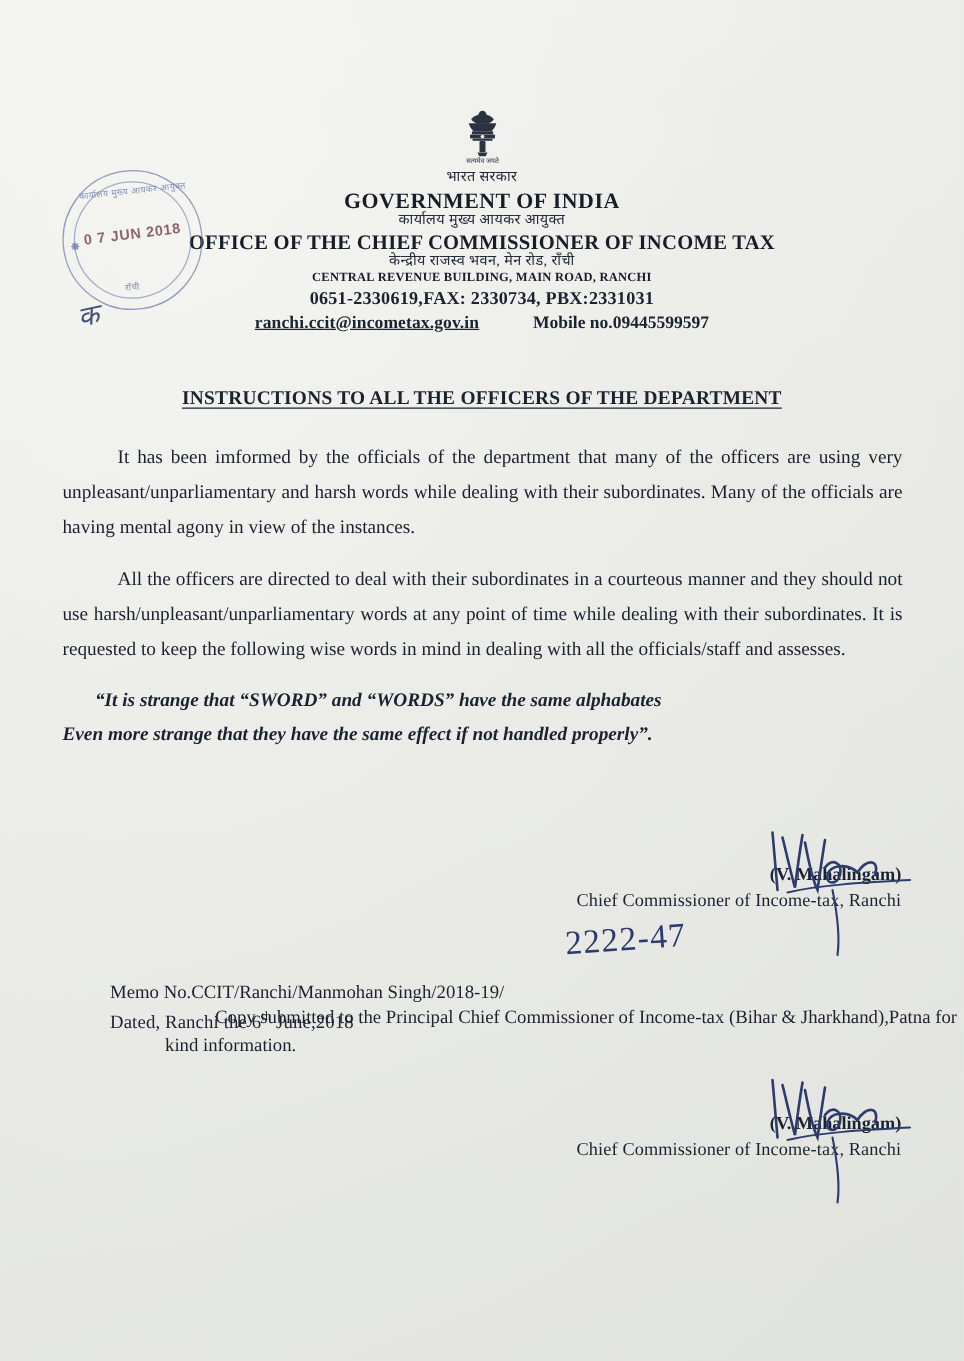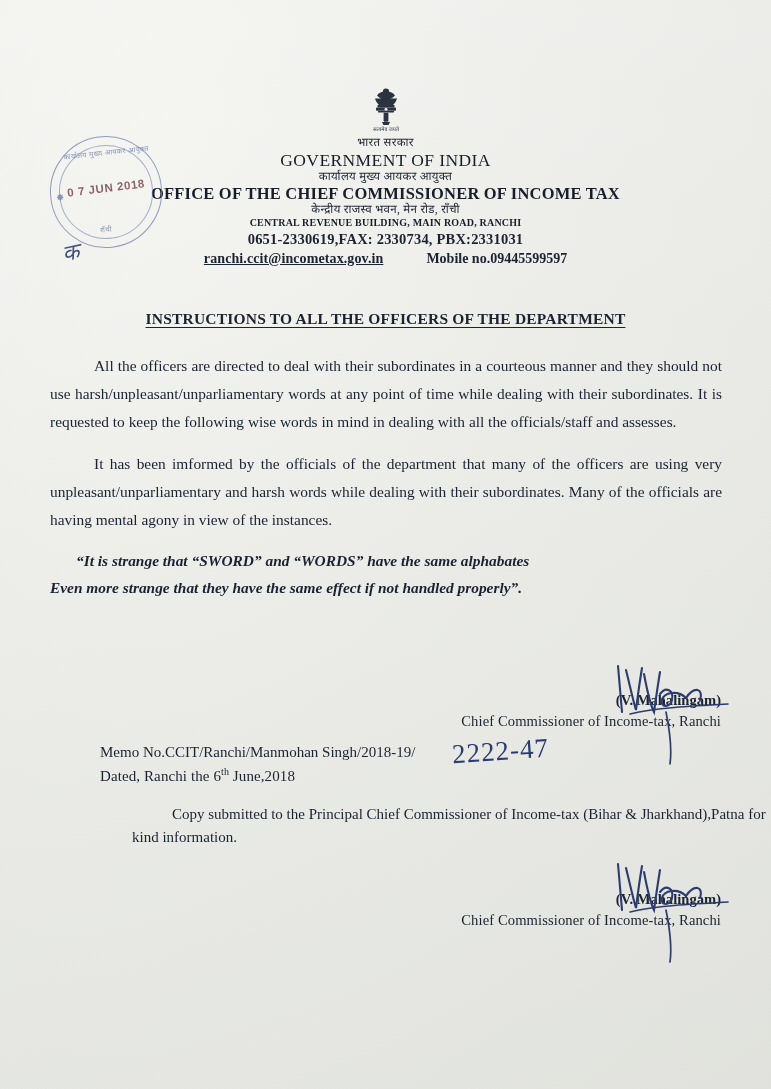--- a/index.html
+++ b/index.html
@@ -53,21 +53,21 @@
     text-align: center;
     line-height: 1.18;
   }
   .hindi-sm {
     font-size: 11.5px;
     letter-spacing: 0.3px;
     color: #232a38;
   }
   .eng-lg {
     font-size: 17.5px;
-    font-weight: normal;
+    font-weight: bold;
     letter-spacing: 0.4px;
     color: #171d29;
   }
   .eng-md {
     font-size: 16.5px;
     font-weight: bold;
     letter-spacing: 0.2px;
     color: #171d29;
   }
   .eng-sm {
@@ -142,25 +142,24 @@
   }
   .sign-block .name { font-weight: bold; }
   .sign-block .desig { letter-spacing: 0.1px; }
 
   #sign1 { top: 690px; left: 381px; }
   #sign2 { top: 889px; left: 381px; }
 
   
   .memo {
     position: absolute;
-    top: 741px;
+    top: 783px;
     left: 88px;
     font-size: 15px;
     line-height: 1.55;
-    margin-left: 12px;
   }
   .memo .line2 { letter-spacing: 0.1px; }
   sup { font-size: 10px; }
 
   .copy-note {
     position: absolute;
     top: 803px;
     left: 88px;
     width: 634px;
     font-size: 15px;
@@ -291,22 +290,22 @@
     <div class="phone-line">0651-2330619,FAX: 2330734, PBX:2331031</div>
     <div class="contact-row">
       <span class="email">ranchi.ccit@incometax.gov.in</span>
       <span>Mobile no.09445599597</span>
     </div>
   </div>
 
   <div class="doc-title">INSTRUCTIONS TO ALL THE OFFICERS OF THE DEPARTMENT</div>
 
   <div class="body-text">
+    <p class="indent">It has been imformed by the officials of the department that many of the officers are using very unpleasant/unparliamentary and harsh words while dealing with their subordinates. Many of the officials are having mental agony in view of the instances.</p>
     <p class="indent">All the officers are directed to deal with their subordinates in a courteous manner and they should not use harsh/unpleasant/unparliamentary words at any point of time while dealing with their subordinates. It is requested to keep the following wise words in mind in dealing with all the officials/staff and assesses.</p>
-    <p class="indent">It has been imformed by the officials of the department that many of the officers are using very unpleasant/unparliamentary and harsh words while dealing with their subordinates. Many of the officials are having mental agony in view of the instances.</p>
     <div class="quote">
       <span>“It is strange that “SWORD” and “WORDS” have the same alphabates</span><br>
       <span>Even more strange that they have the same effect if not handled properly”.</span>
     </div>
   </div>
 
   <div class="sign-block" id="sign1">
     <div class="name">(V. Mahalingam)</div>
     <div class="desig">Chief Commissioner of Income-tax, Ranchi</div>
   </div>

